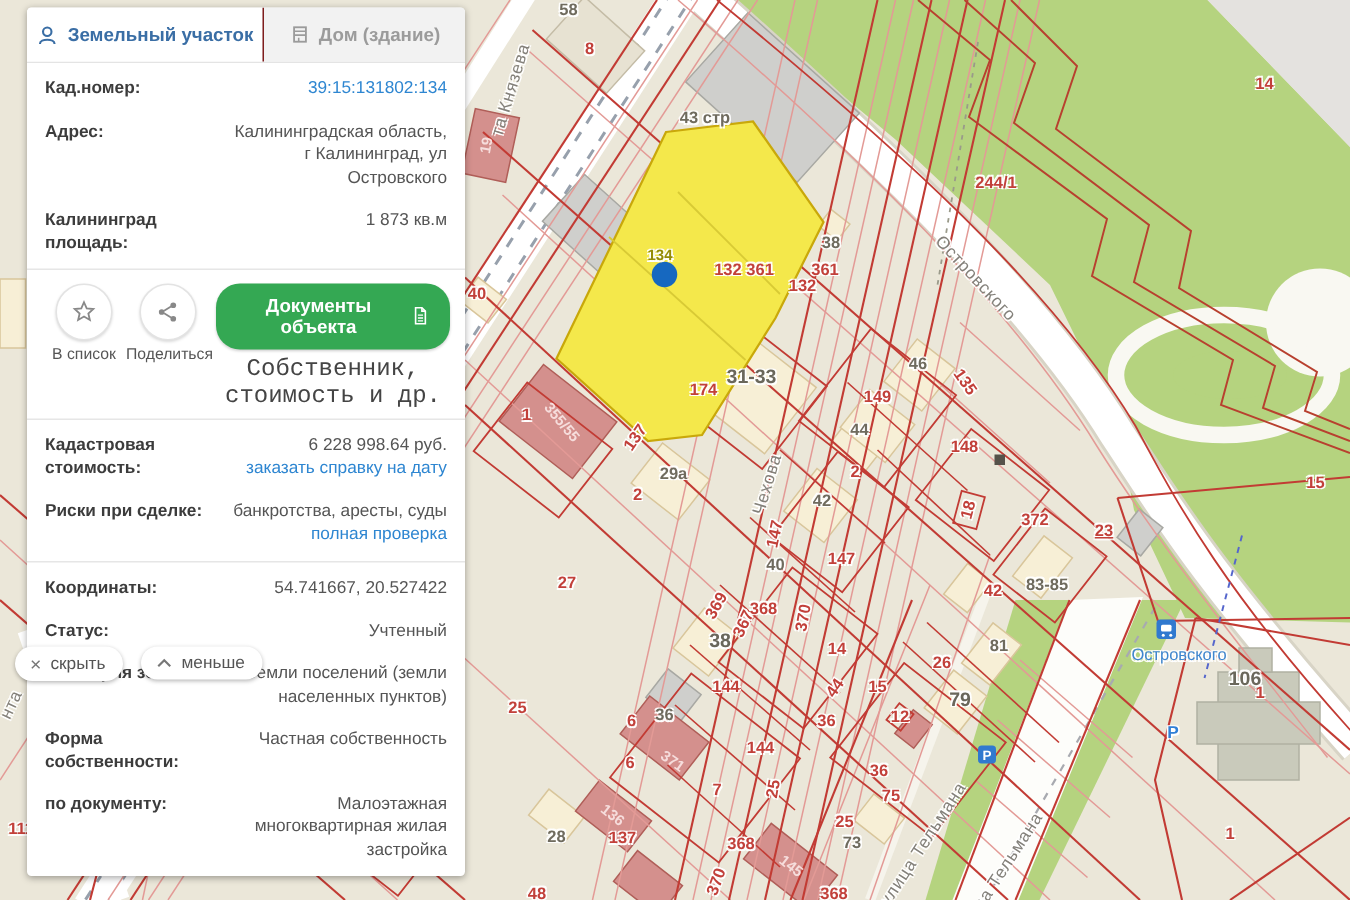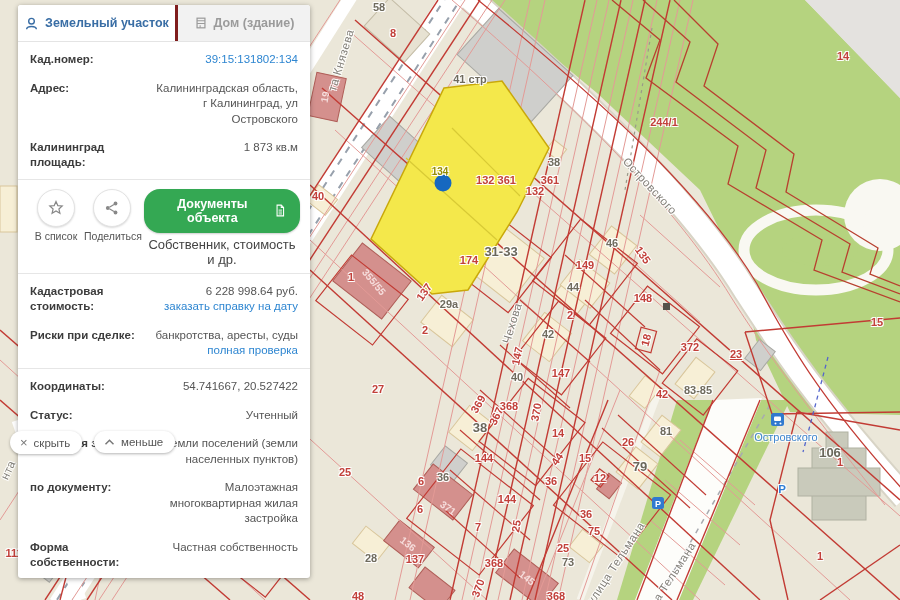--- a/index.html
+++ b/index.html
@@ -17,36 +17,36 @@
   .ml.transit{color:#3f86cf;font-weight:400;font-size:11px;}
   .ml.olive{color:#948c05;font-size:10px;}
   .ml.w{color:#f6dddc;font-size:10px;text-shadow:none;}
   .ml.pmark{color:#2f7fd6;font-size:11.5px;}
   
   .panel{position:absolute;left:18px;top:5px;width:292px;background:#fff;border-radius:3px;
          box-shadow:0 1px 5px rgba(0,0,0,.35);font-size:11.5px;color:#444;z-index:10;overflow:hidden;}
   .tabs{display:flex;height:36px;border-bottom:1px solid #e4e4e4;}
   .tab{display:flex;align-items:center;justify-content:center;gap:6px;font-weight:700;font-size:12.5px;cursor:pointer;}
   .tab.active{width:157px;color:#3a6ea5;background:#fff;}
-  .tab.inactive{flex:1;color:#9b9b9b;background:#f2f2f2;border-left:3px solid #7f1d1d;}
+  .tab.inactive{flex:1;color:#9b9b9b;background:#f2f2f2;border-left:1px solid #7f1d1d;}
   .sec{padding:3px 12px;}
   .frow{display:flex;padding:7px 0 6px;}
   .flabel{flex:0 0 113px;font-weight:700;color:#3c3c3c;padding-right:6px;line-height:1.3;}
   .fval{flex:1;color:#555;line-height:1.35;}
   .fval a{color:#2e86d1;text-decoration:none;display:inline;}
   .fval .vline{display:block;text-align:right;}
   .actions{display:flex;align-items:flex-start;padding:9px 10px 6px;border-top:1px solid #e6e6e6;border-bottom:1px solid #e6e6e6;}
   .cbtn-wrap{width:56px;text-align:center;}
   .cbtn{width:36px;height:36px;border-radius:50%;background:#fff;border:1px solid #e3e3e3;
         box-shadow:0 1px 2px rgba(0,0,0,.15);display:inline-flex;align-items:center;justify-content:center;cursor:pointer;}
   .cbtn-label{font-size:10.5px;color:#555;margin-top:3px;}
   .docwrap{flex:1;text-align:center;margin-left:4px;}
   .docbtn{display:inline-flex;align-items:center;gap:7px;background:#34a853;color:#fff;font-weight:700;
           font-size:12.5px;border:none;border-radius:16px;padding:8px 14px;cursor:pointer;box-shadow:0 1px 2px rgba(0,0,0,.2);}
-  .doccap{font-size:13px;color:#444;margin-top:4px;}
+  .doccap{font-size:16px;color:#444;margin-top:4px;font-family:Liberation Mono, monospace;}
   
   .pill{position:absolute;top:431px;display:flex;align-items:center;gap:6px;background:#fff;border-radius:13px;
         padding:5px 12px 5px 10px;font-size:11.5px;color:#555;box-shadow:0 1px 3px rgba(0,0,0,.3);cursor:pointer;z-index:10;}
   .pill .x{color:#777;font-size:13px;line-height:1;}
 </style>
 </head>
 <body>
 
 <div class="stage">
 
@@ -236,23 +236,23 @@
   <div id="map-labels">
       <span class="ml street" style="left: 341px; top: 60px; transform: translate(-50%, -50%) rotate(-73deg);">та Князева</span>
       <span class="ml street" style="left: 650px; top: 186px; transform: translate(-50%, -50%) rotate(47deg);">Островского</span>
       <span class="ml street" style="left: 512px; top: 323px; transform: translate(-50%, -50%) rotate(-73deg);">Чехова</span>
       <span class="ml street" style="left: 616px; top: 563px; transform: translate(-50%, -50%) rotate(-57deg);">улица Тельмана</span>
       <span class="ml street" style="left: 667px; top: 583px; transform: translate(-50%, -50%) rotate(-57deg);">улица Тельмана</span>
       <span class="ml street" style="left: 8px; top: 470px; transform: translate(-50%, -50%) rotate(-65deg);">нта</span>
       <span class="ml transit" style="left: 786px; top: 437px;">Островского</span>
       <span class="ml pmark" style="left: 782px; top: 489px;">P</span>
       <span class="ml g" style="left: 379px; top: 7px;">58</span>
-      <span class="ml g" style="left: 470px; top: 79px;">41 стр</span>
+      <span class="ml g" style="left: 470px; top: 79px;">43 стр</span>
       <span class="ml gb" style="left: 501px; top: 251px;">31-33</span>
-      <span class="ml g" style="left: 449px; top: 304px;">29а</span>
+      <span class="ml g" style="left: 449px; top: 316px;">29а</span>
       <span class="ml g" style="left: 554px; top: 162px;">38</span>
       <span class="ml g" style="left: 612px; top: 243px;">46</span>
       <span class="ml g" style="left: 573px; top: 287px;">44</span>
       <span class="ml g" style="left: 548px; top: 334px;">42</span>
       <span class="ml g" style="left: 517px; top: 377px;">40</span>
       <span class="ml gb" style="left: 480px; top: 427px;">38</span>
       <span class="ml g" style="left: 443px; top: 477px;">36</span>
       <span class="ml g" style="left: 371px; top: 558px;">28</span>
       <span class="ml g" style="left: 277px; top: 544px;">31</span>
       <span class="ml g" style="left: 568px; top: 562px;">73</span>
@@ -431,29 +431,29 @@
             <span class="vline">Учтенный</span>
           </div>
         </div>
         <div class="frow">
           <div class="flabel">Категория земель:</div>
           <div class="fval">
             <span class="vline">Земли поселений (земли населенных пунктов)</span>
           </div>
         </div>
         <div class="frow">
+          <div class="flabel">Форма собственности:</div>
+          <div class="fval">
+            <span class="vline">Частная собственность</span>
+          </div>
+        </div>
+        <div class="frow">
           <div class="flabel">по документу:</div>
           <div class="fval">
             <span class="vline">Малоэтажная многоквартирная жилая застройка</span>
-          </div>
-        </div>
-        <div class="frow">
-          <div class="flabel">Форма собственности:</div>
-          <div class="fval">
-            <span class="vline">Частная собственность</span>
           </div>
         </div>
       </div>
   </div>
 
   <div class="pill" style="left:10px">
     <span class="x">×</span>
     <span>скрыть</span>
   </div>
   <div class="pill" style="left:94px">

